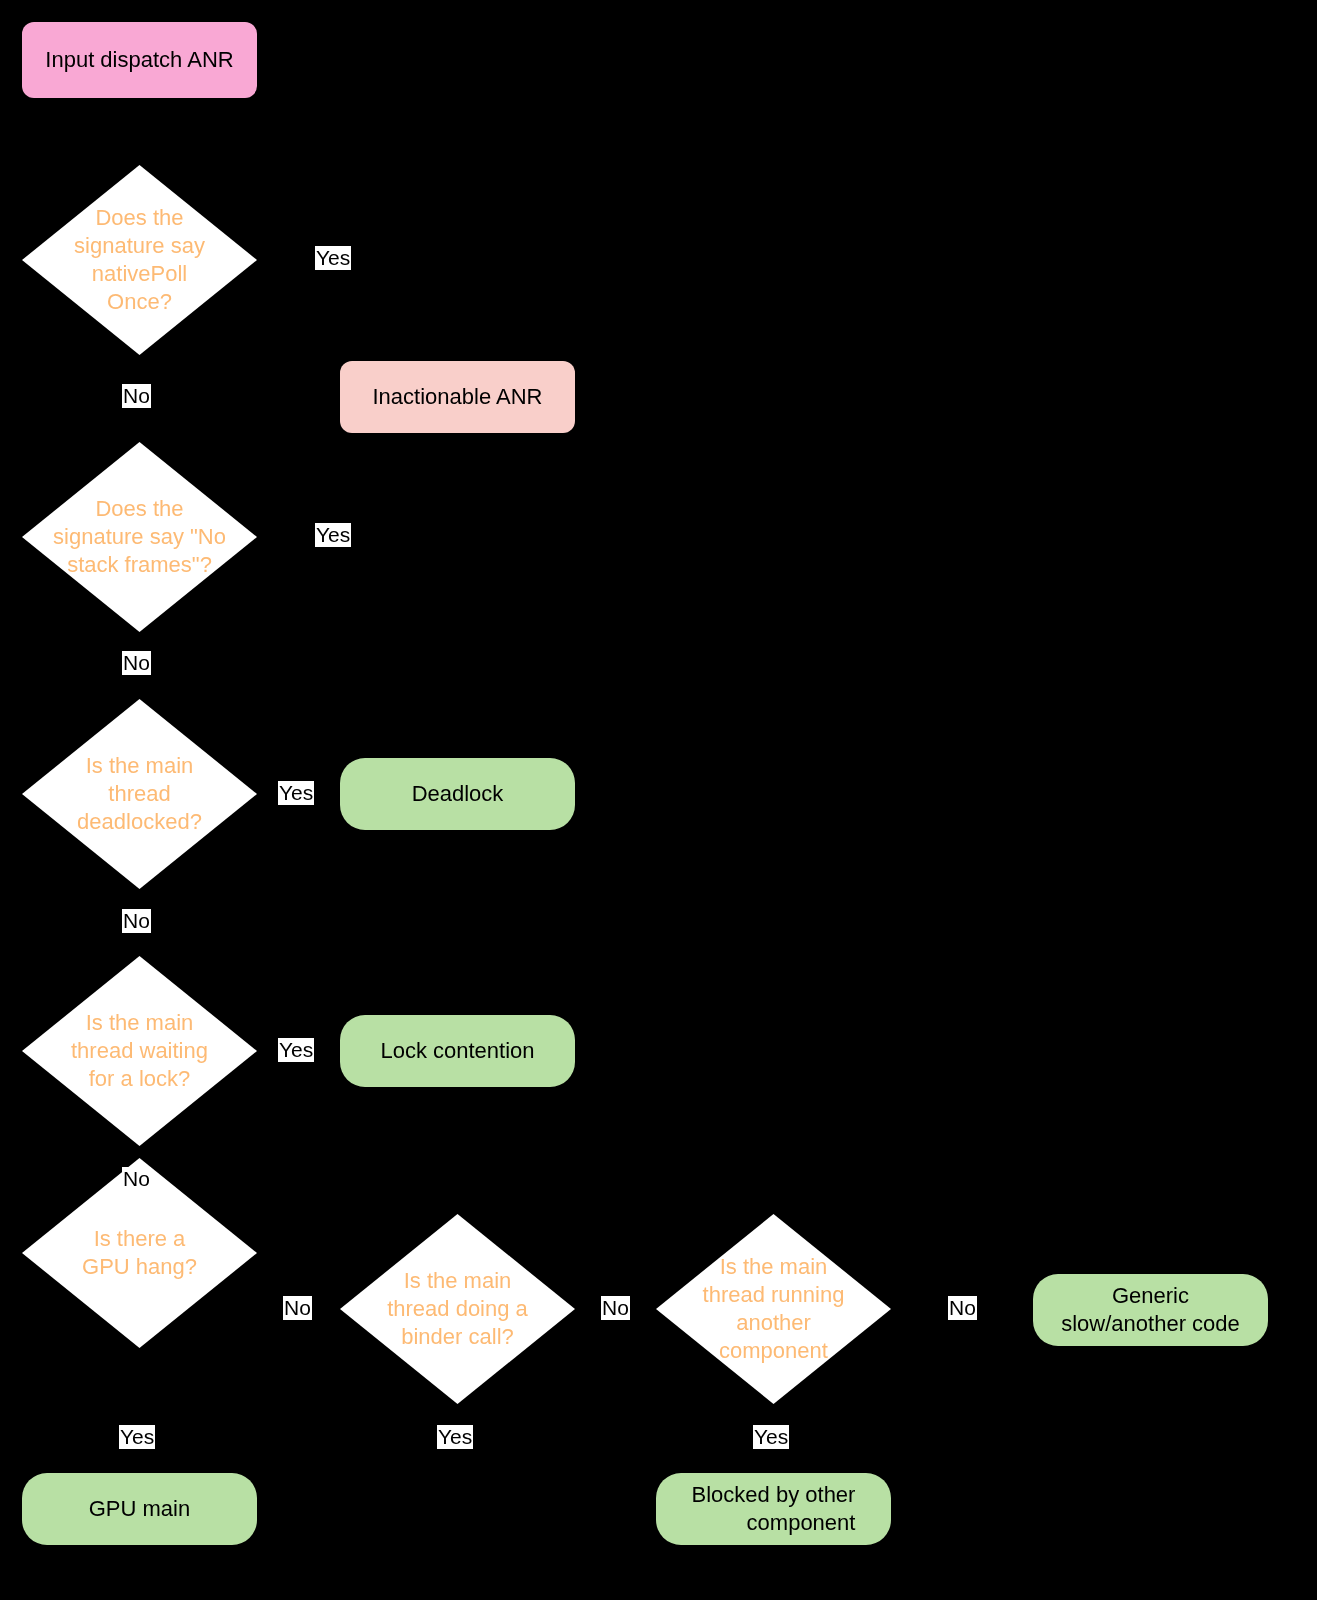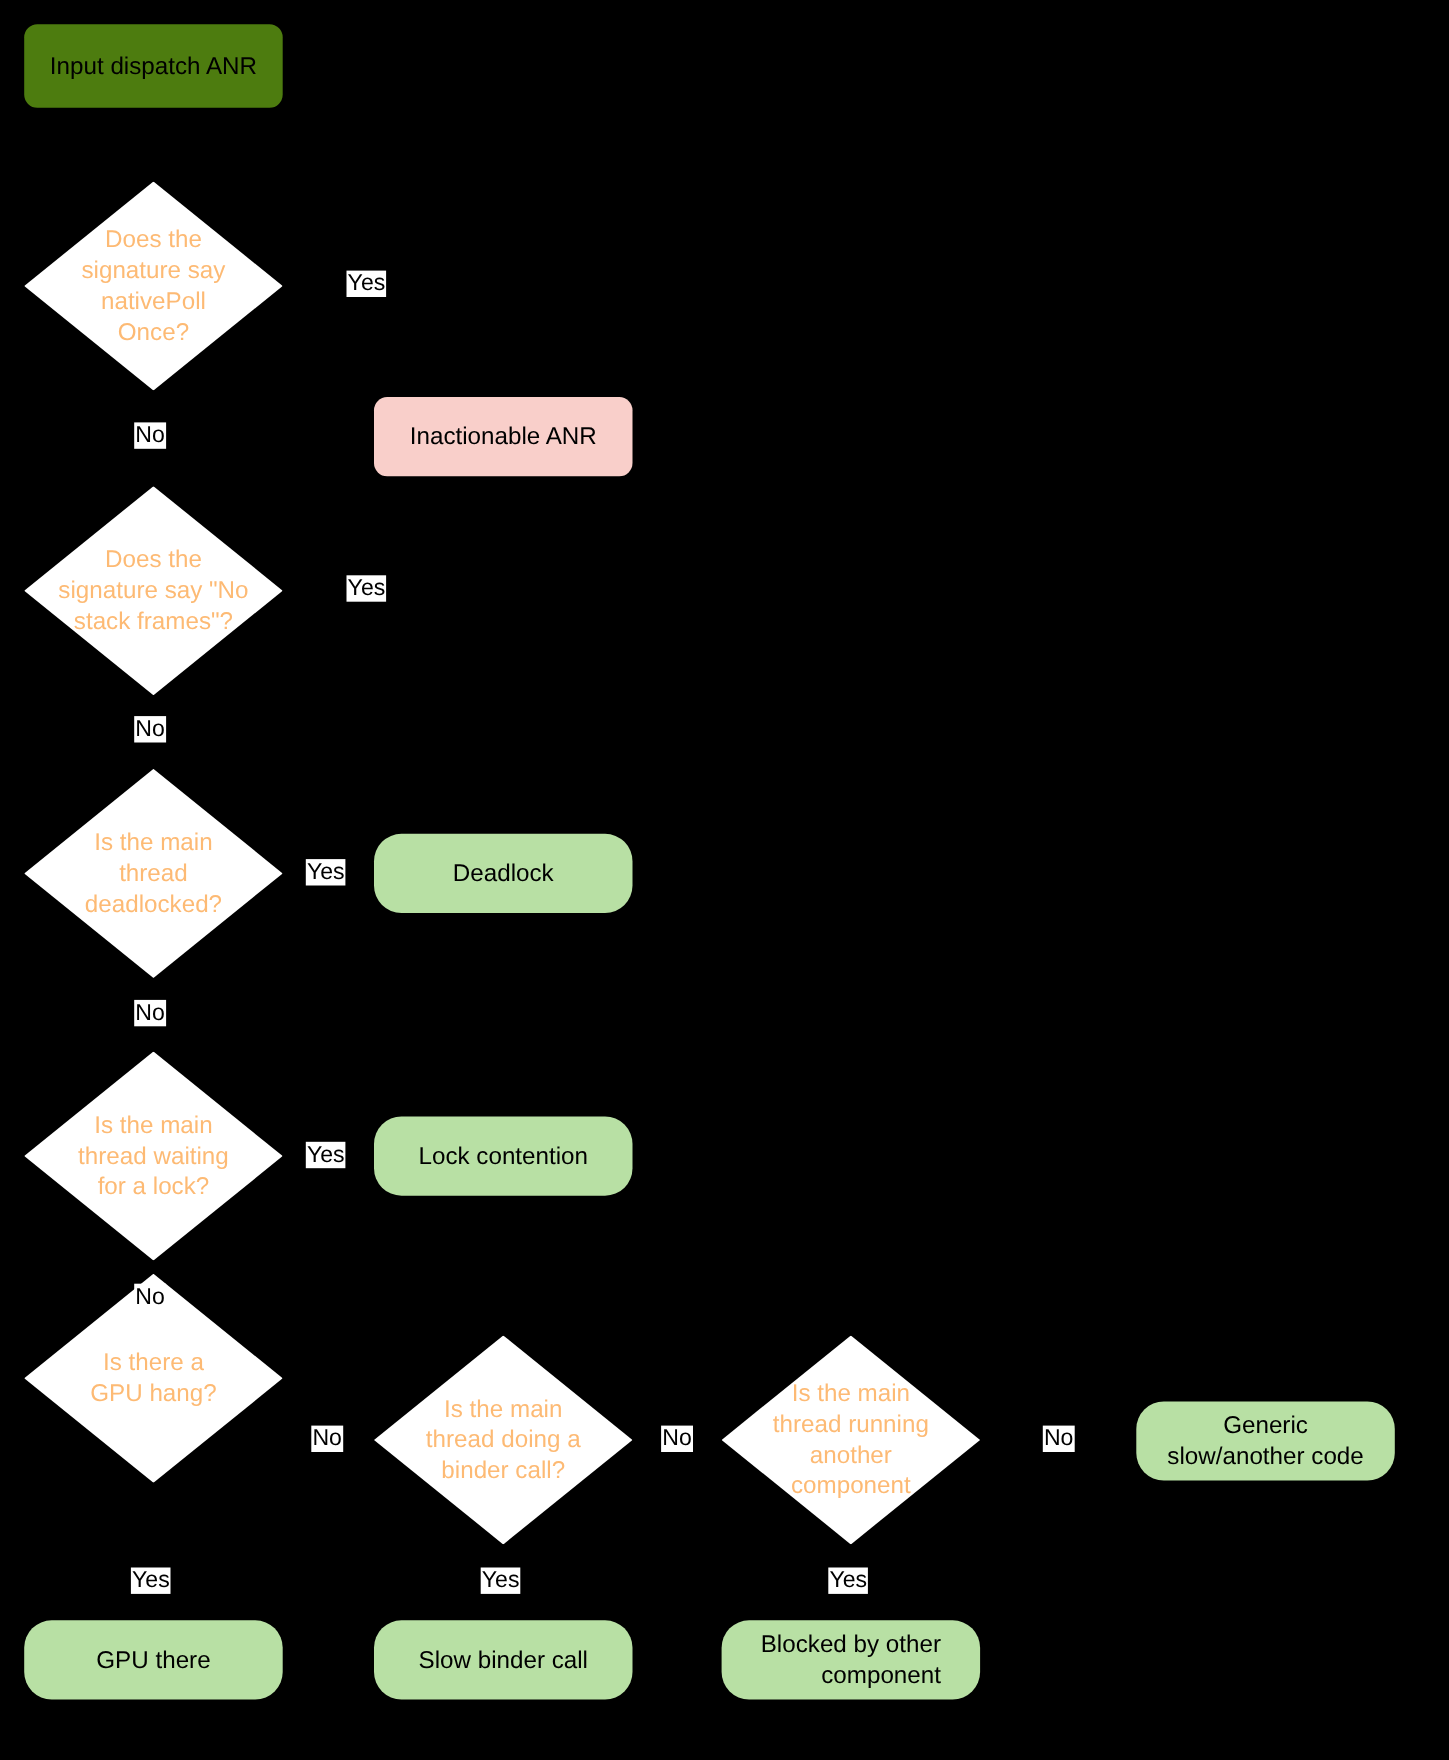--- a/index.html
+++ b/index.html
@@ -27,21 +27,21 @@
     display: flex;
     align-items: center;
     justify-content: center;
     text-align: center;
     color: #000000;
     font-size: 22px;
     line-height: 1.28;
     padding: 4px 8px;
     white-space: pre-line;
   }
-  .fill-white  { background: #4d7c0f; }
+  .fill-white  { background: #f9a8d4; }
   .fill-pink   { background: #f9cfca; }
   .fill-green  { background: #b8e0a4; border-radius: 25px; }
 
   
   .node-diamond {
     position: absolute;
   }
   .node-diamond .shape {
     position: absolute;
     inset: 0;
@@ -163,23 +163,22 @@
 another
 component</div>
   </div>
 
   <div class="node-box fill-pink" style="left:340px; top:361px; width:235px; height:72px;">Inactionable ANR</div>
 
   <div class="node-box fill-green" style="left:340px; top:758px; width:235px; height:72px;">Deadlock</div>
 
   <div class="node-box fill-green" style="left:340px; top:1015px; width:235px; height:72px;">Lock contention</div>
 
-  <div class="node-box fill-green" style="left:22px; top:1473px; width:235px; height:72px;">GPU there</div>
-
-  <div class="node-box fill-green" style="left:340px; top:1473px; width:235px; height:72px;">Slow binder call</div>
+  <div class="node-box fill-green" style="left:22px; top:1473px; width:235px; height:72px;">GPU main</div>
+
 
   <div class="node-box fill-green" style="left:656px; top:1473px; width:235px; height:72px;text-align:right;">Blocked by other
 component</div>
 
   <div class="node-box fill-green" style="left:1033px; top:1274px; width:235px; height:72px;">Generic
 slow/another code</div>
 
   <div class="edge-label" style="left:315px; top:246px;">Yes</div>
   <div class="edge-label" style="left:122px; top:384px;">No</div>
 

